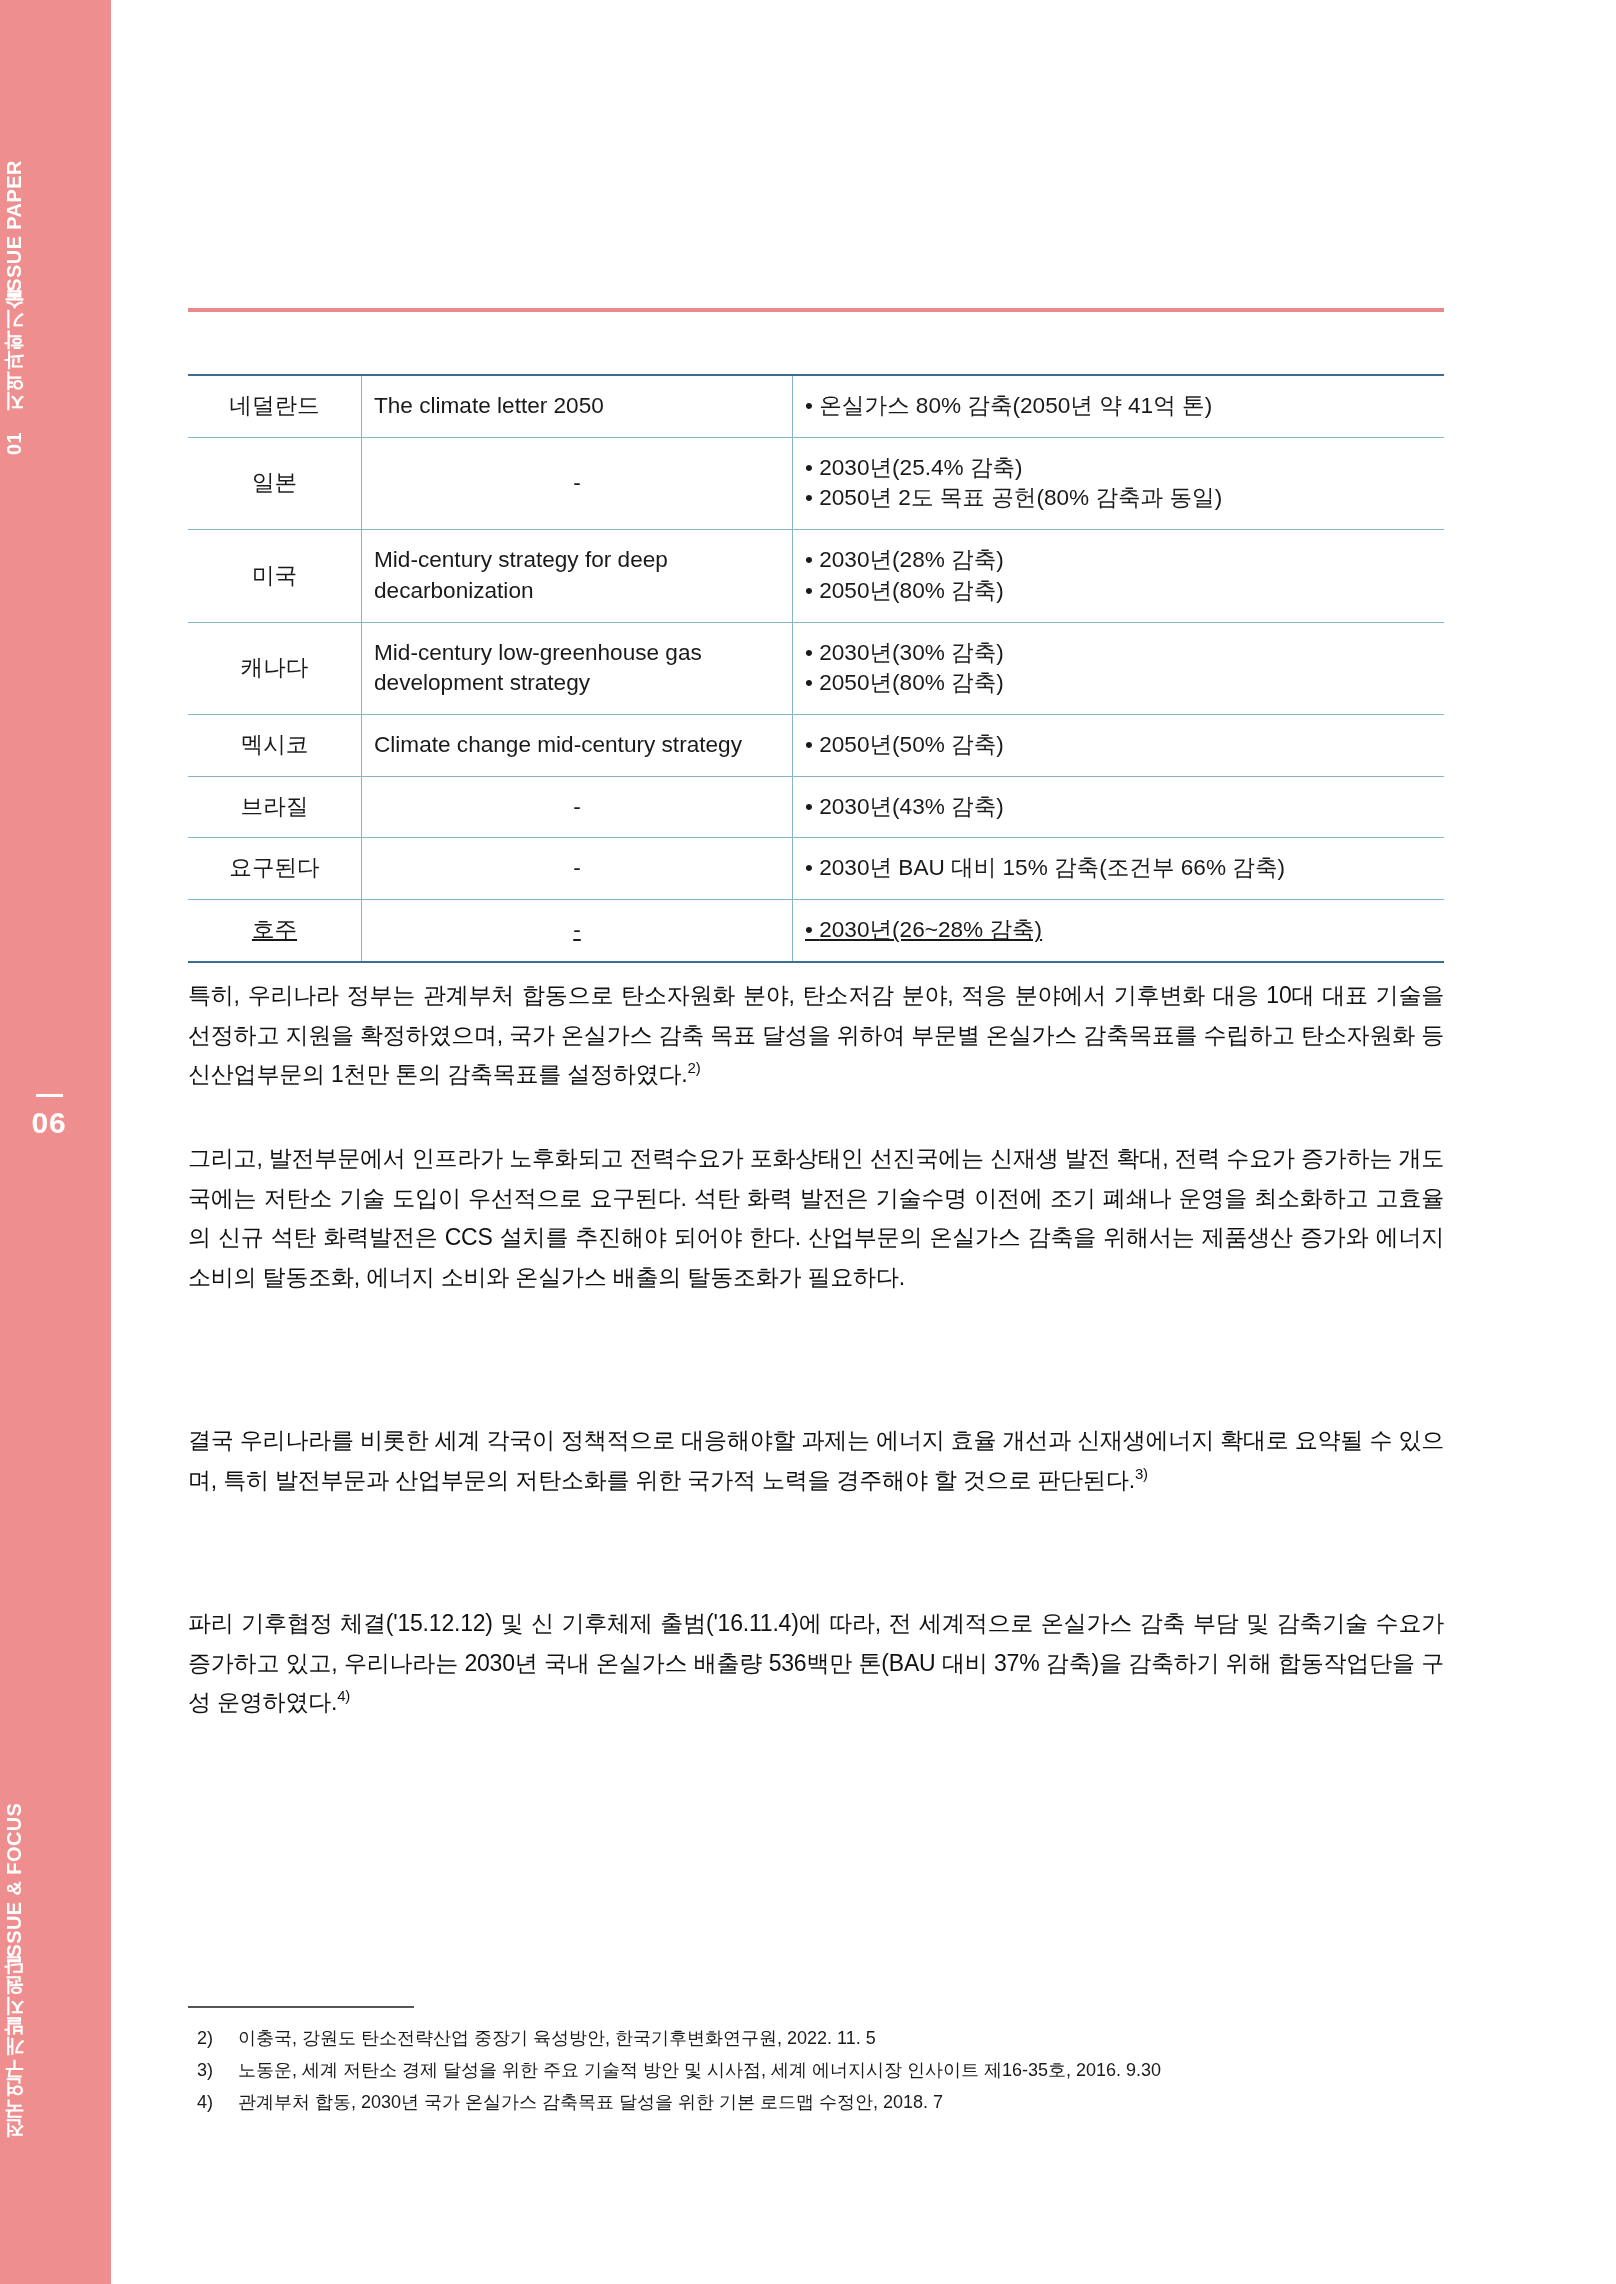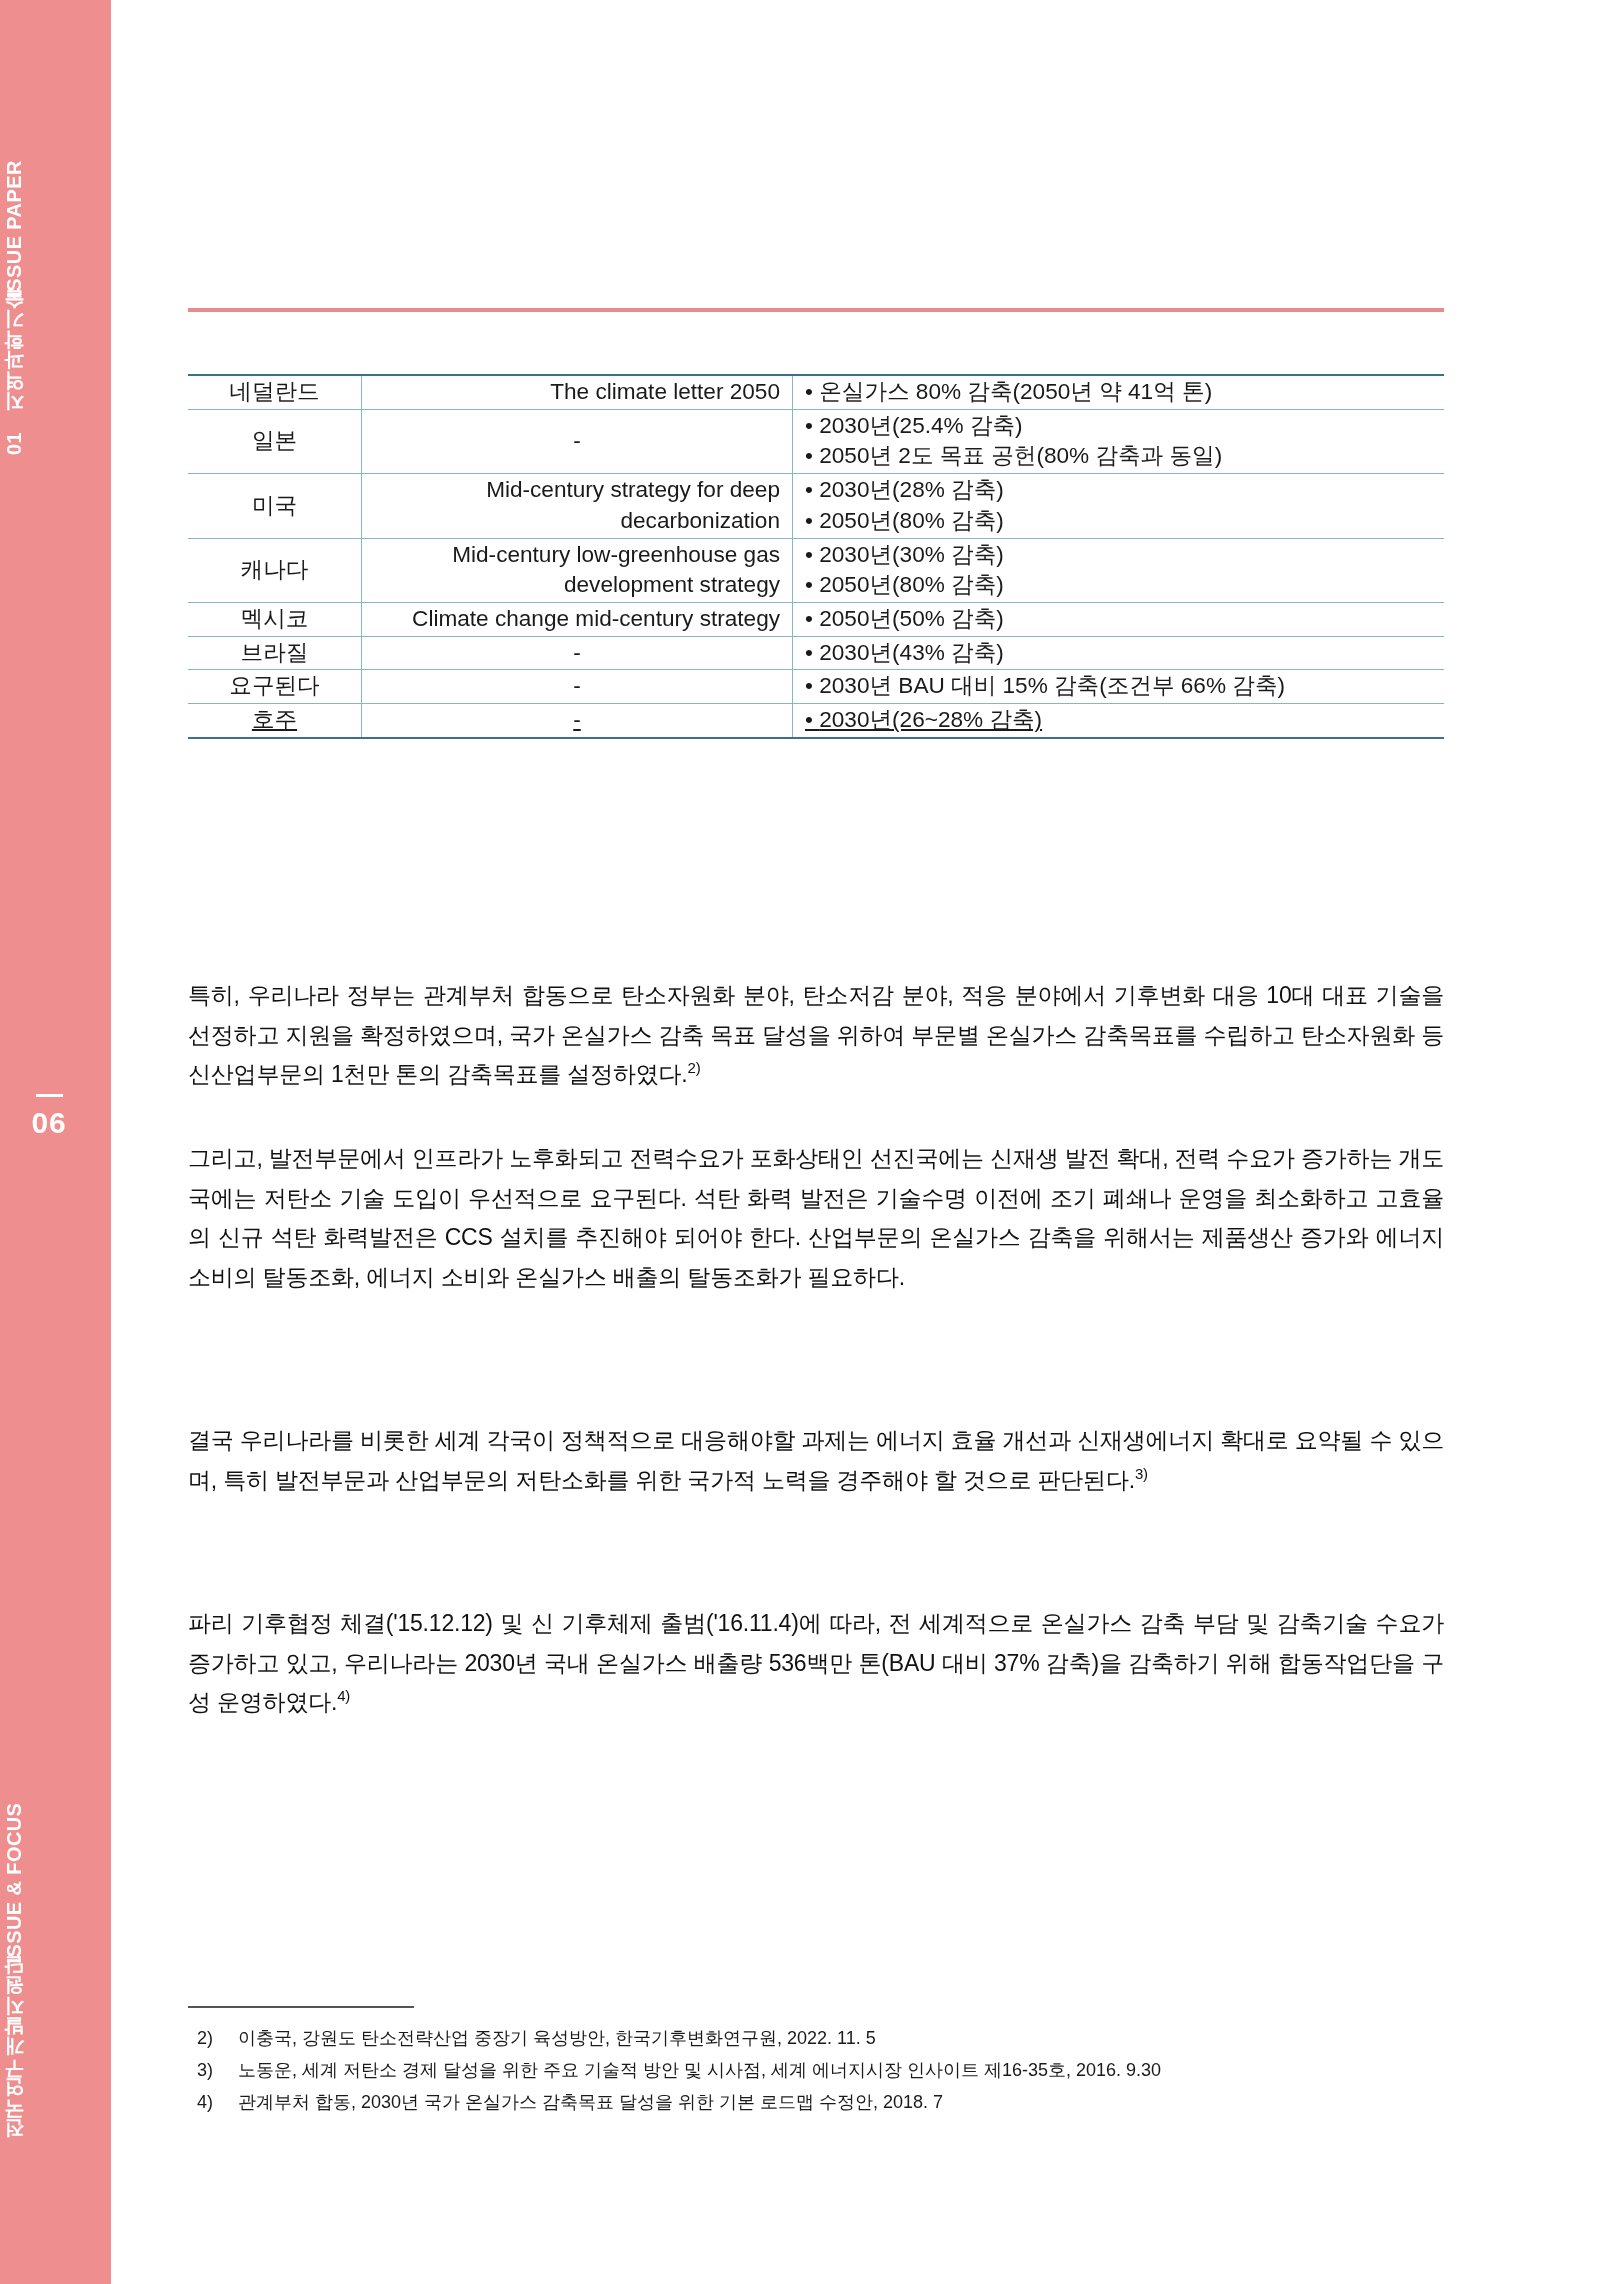--- a/index.html
+++ b/index.html
@@ -99,39 +99,39 @@
     left: 0;
     top: 374px;
     width: 1256px;
     border-collapse: collapse;
     font-size: 22.6px;
     color: #1a1a1a;
   }
   #policy-table td {
     border-top: 1.5px solid #8ab4c8;
     border-bottom: 1.5px solid #8ab4c8;
-    padding: 1px 12px;
+    padding: 15px 12px;
     vertical-align: middle;
     line-height: 1.36;
   }
   #policy-table tr:first-child td {
     border-top: 2.3px solid #3b6f8f;
   }
   #policy-table tr:last-child td {
     border-bottom: 2.3px solid #3b6f8f;
     text-decoration: underline;
   }
   .col-country {
     width: 149px;
     text-align: center;
     white-space: nowrap;
   }
   .col-title {
     width: 406px;
-    text-align: right;
+    text-align: left;
     border-left: 1.5px solid #8ab4c8;
     border-right: 1.5px solid #8ab4c8;
   }
   .col-title.center {
     text-align: center;
   }
   .col-detail {
     text-align: left;
     padding-left: 19.5px;
   }

